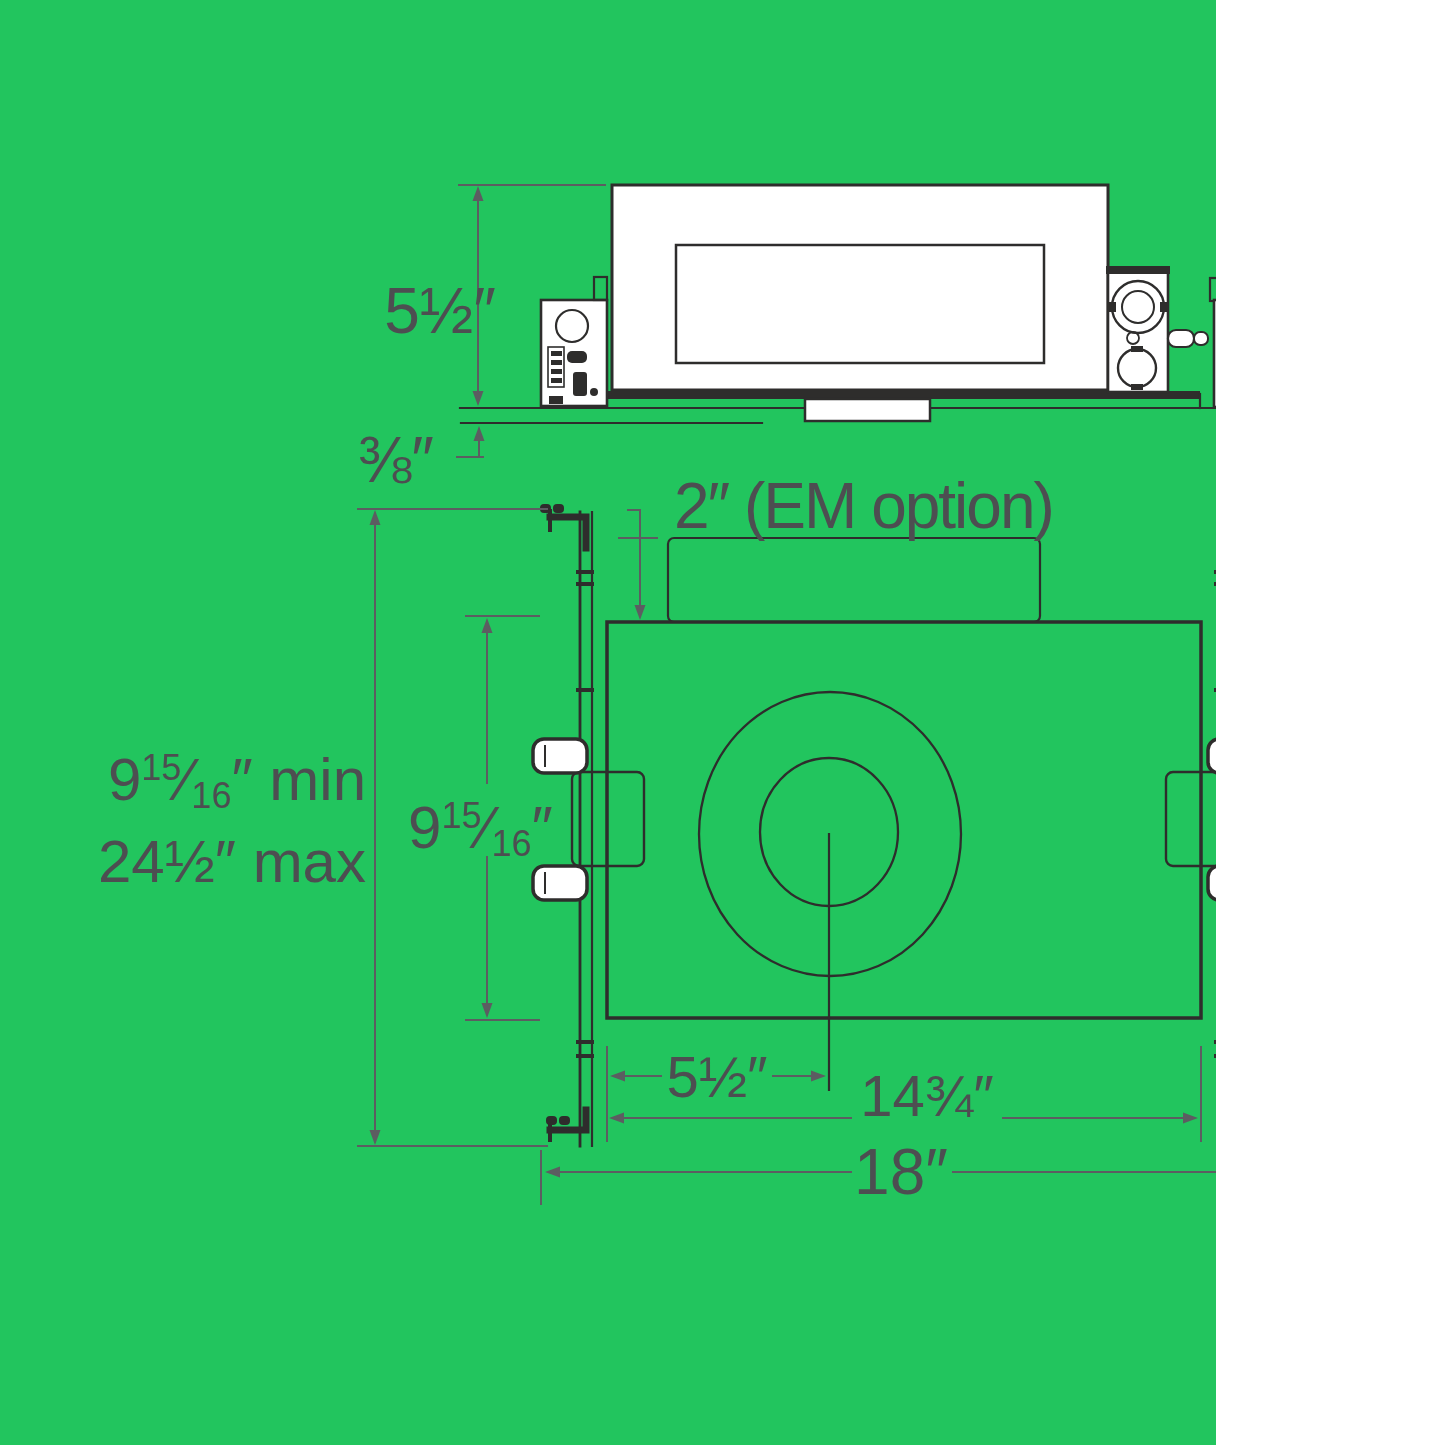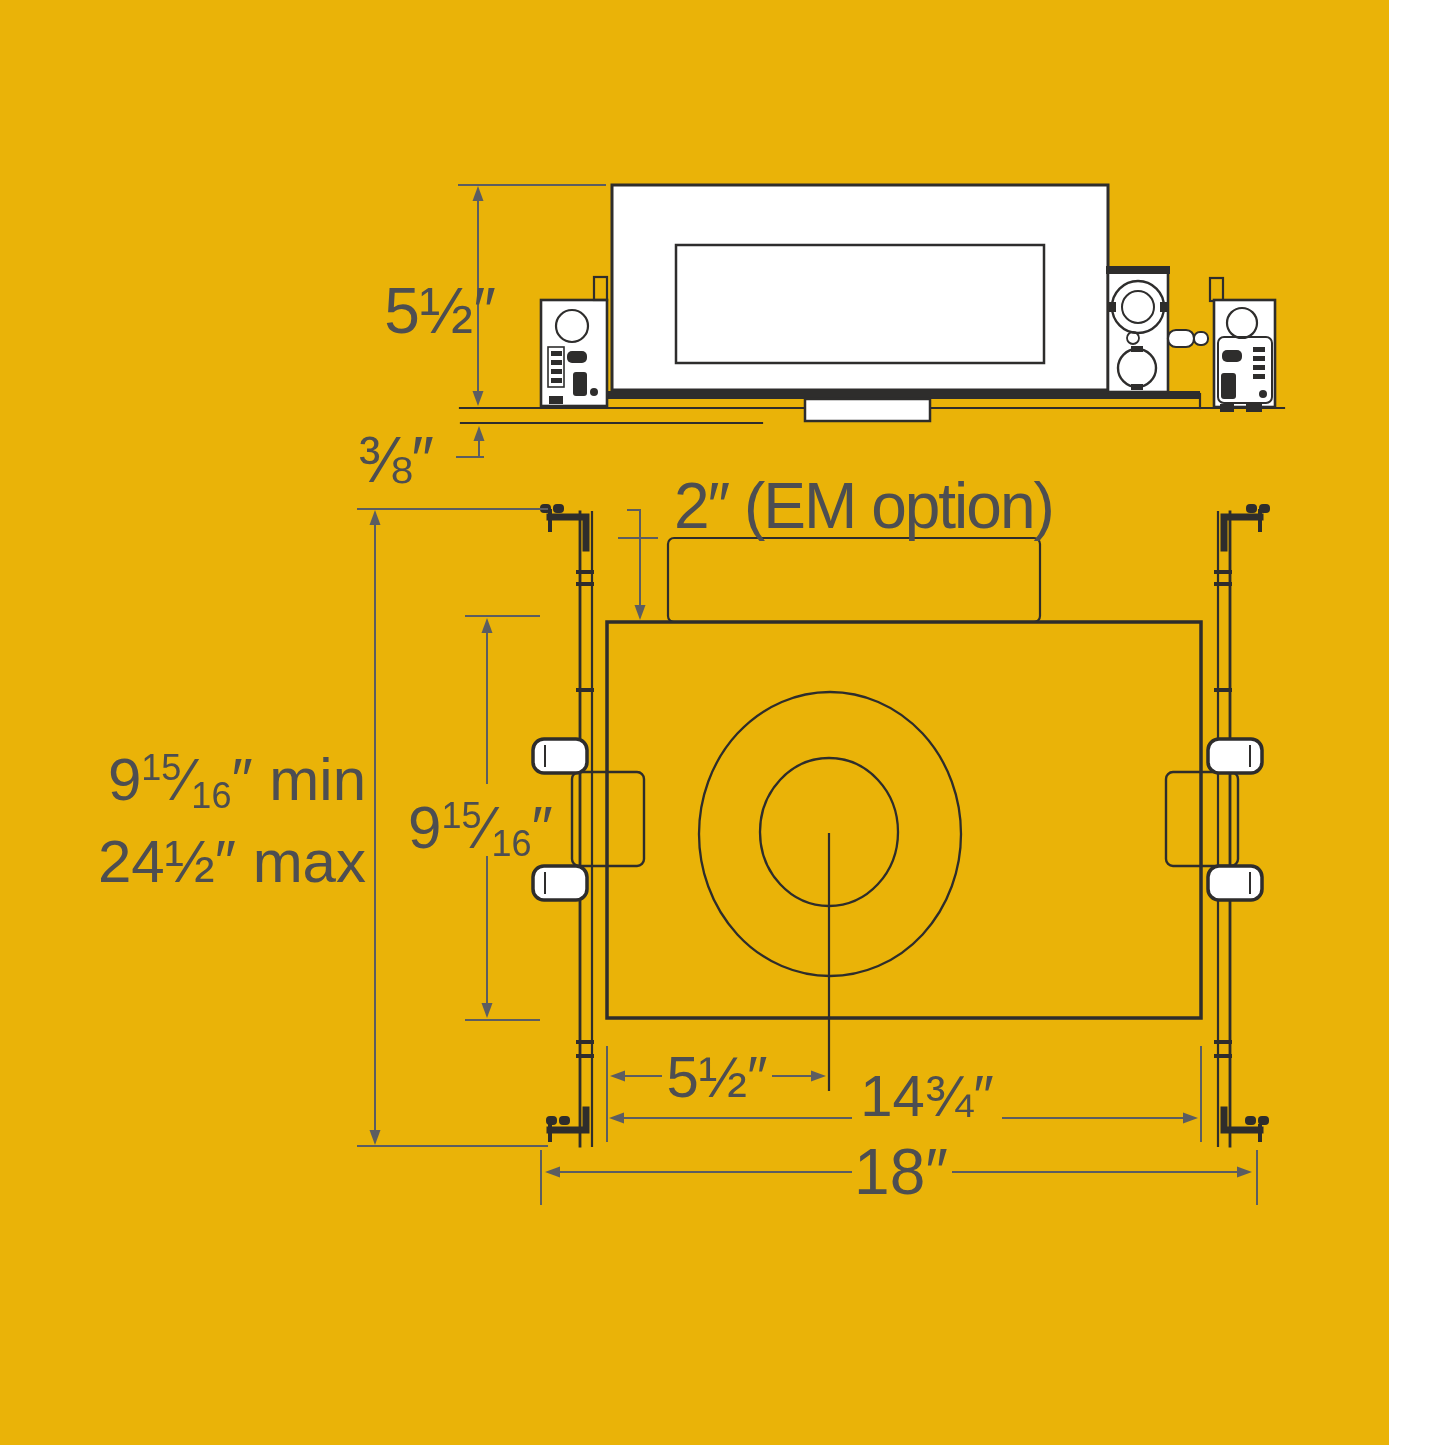--- a/index.html
+++ b/index.html
@@ -1,16 +1,16 @@
 <!DOCTYPE html>
 <html><head>
 <meta charset="utf-8">
 <style>
   html,body{margin:0;padding:0;background:#ffffff;}
-  .canvas{position:relative;width:1389px;height:1445px;background:#eab308;overflow:hidden;
+  .canvas{position:relative;width:1216px;height:1445px;background:#22c55e;overflow:hidden;
           font-family:"Liberation Sans","DejaVu Sans",sans-serif;text-align:center;}
   svg{display:block;}
   .obj{stroke:#2e2d2c;fill:none;stroke-linecap:square;}
   .objfill{fill:#2e2d2c;stroke:none;}
   .white{fill:#ffffff;}
   .dim{stroke:#5c5d61;fill:none;stroke-width:2;stroke-linecap:butt;}
   .arrow{fill:#5c5d61;stroke:none;}
   .lbl{fill:#4d4e51;stroke:none;}
   .f60{font-size:60px;}
   .f64{font-size:64px;}

